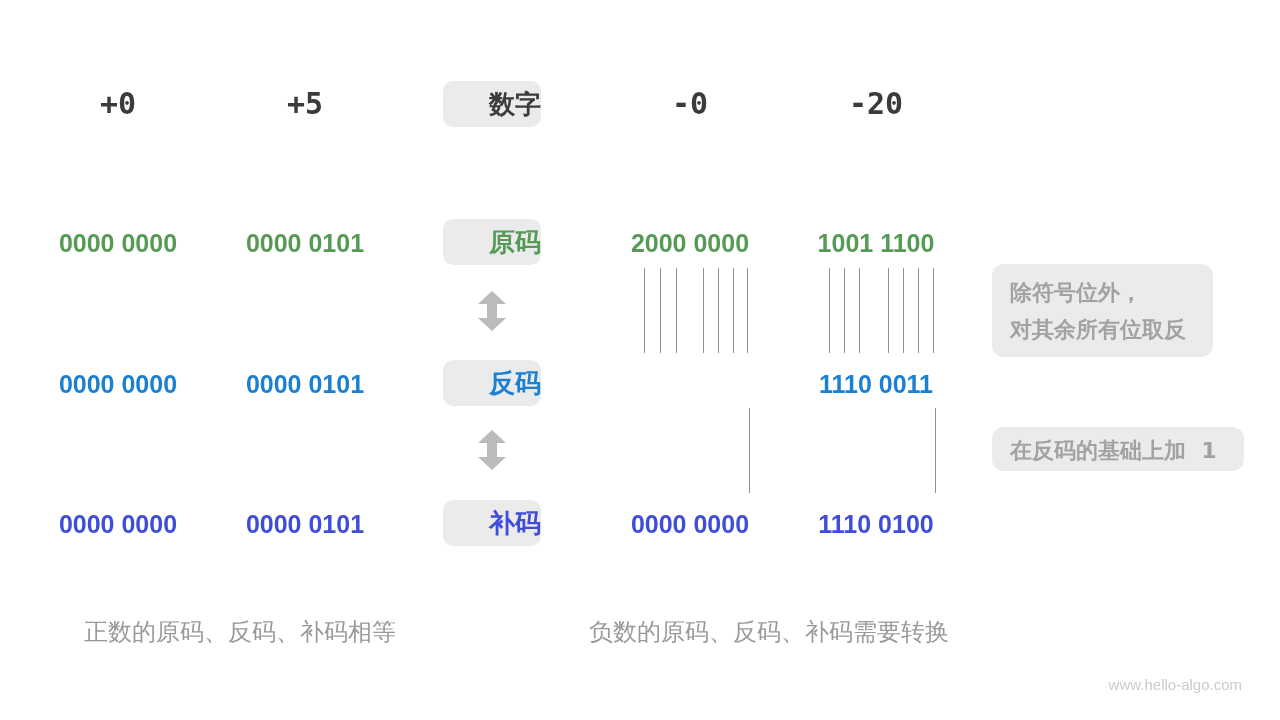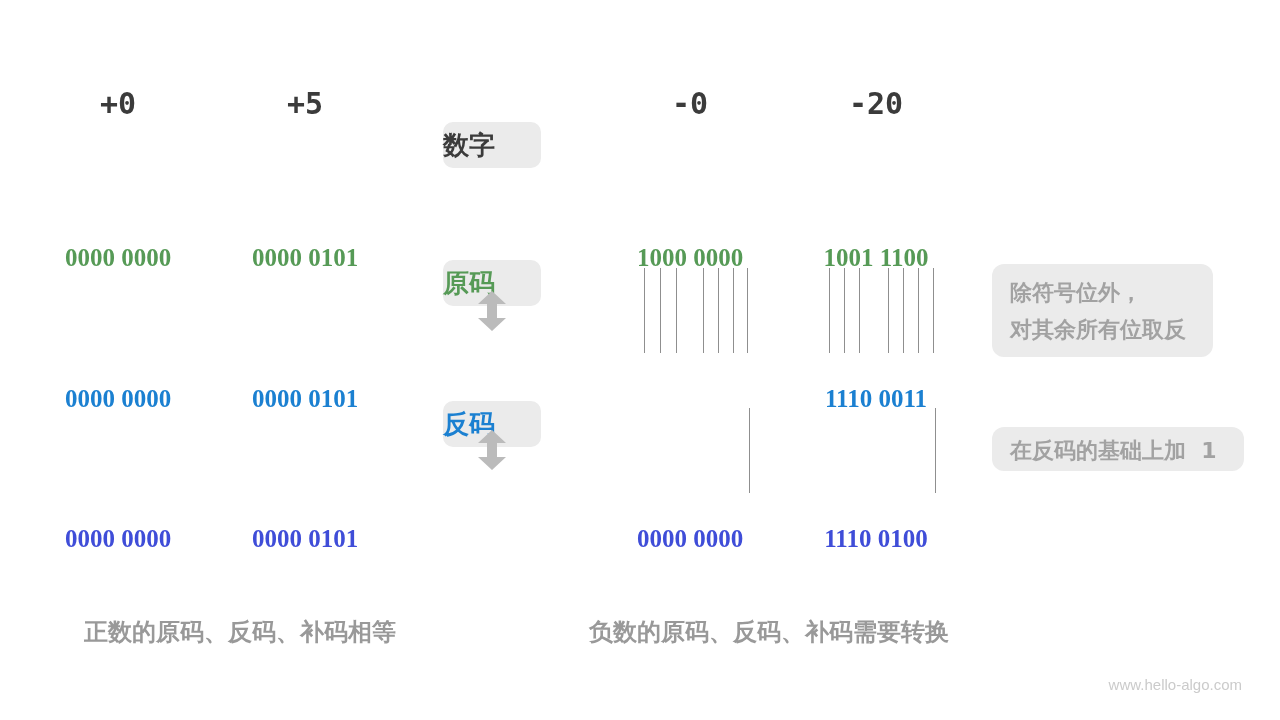--- a/index.html
+++ b/index.html
@@ -5,44 +5,44 @@
   html,body { margin:0; padding:0; background:#ffffff; }
   .stage {
     position:relative; width:1280px; height:720px; background:#ffffff;
     overflow:hidden; font-family:"DejaVu Sans", sans-serif;
   }
   .cell {
     position:absolute; width:200px; text-align:center; font-weight:bold;
     line-height:38px; height:38px; white-space:pre;
   }
   .num  { font-family:"DejaVu Sans Mono", monospace; font-size:30px; color:var(--number); }
-  .bin  { font-family:Liberation Serif, serif; font-size:25px;margin-top:15px; }
+  .bin  { font-family:Liberation Sans, sans-serif; font-size:25px; }
   .row-green  { color:var(--sign-magnitude); }
   .row-blue   { color:var(--ones-complement); }
   .row-indigo { color:var(--twos-complement); }
   .badge {
     position:absolute; left:443px; width:98px; height:46px;
-    background:var(--box-bg); border-radius:10px; text-align:left;
-    line-height:46px; font-size:26px; font-weight:bold;margin-top:41px;
+    background:var(--box-bg); border-radius:10px; text-align:right;
+    line-height:46px; font-size:26px; font-weight:bold;
   }
   .badge-number { color:var(--number); }
   .arrow { position:absolute; left:478px; }
   .tick-line { position:absolute; width:1px; background:var(--connector-line); }
   .annotation {
     position:absolute; background:var(--box-bg); border-radius:12px;
     font-weight:bold; color:var(--annotation-text); font-size:22px;
   }
   .annotation-invert { left:992px; top:264px; width:221px; height:93px; padding:10px 0 8px 18px; box-sizing:border-box; }
   .ann-line { line-height:37px; white-space:pre; }
   .annotation-addone {
     left:992px; top:427px; width:252px; height:44px; line-height:47px;
     padding-left:18px; box-sizing:border-box; white-space:pre;
   }
   .caption {
-    position:absolute; top:615px; height:34px; font-size:24px; font-weight:bold;
+    position:absolute; top:615px; height:34px; font-size:24px; font-weight:normal;
     color:var(--caption-text); text-align:center; line-height:34px;
   }
   .caption-positive { left:60px;  width:360px; }
   .caption-negative { left:583px; width:372px; }
   .watermark {
     position:absolute; right:38px; top:676px;
     font-family:Liberation Sans, sans-serif; font-size:15px; color:var(--watermark);
   }
   
   .c1 { left:18px; }  .c2 { left:205px; }  .c4 { left:590px; }  .c5 { left:776px; }
@@ -57,30 +57,31 @@
 
   <div class="cell num c1 r0">+0</div>
   <div class="cell num c2 r0">+5</div>
   <div class="badge badge-number b0">数字</div>
   <div class="cell num c4 r0">-0</div>
   <div class="cell num c5 r0">-20</div>
 
   <div class="cell bin row-green c1 r1">0000 0000</div>
   <div class="cell bin row-green c2 r1">0000 0101</div>
   <div class="badge row-green b1">原码</div>
-  <div class="cell bin row-green c4 r1">1000 0000</div>
+  <div class="cell bin row-green c4 r1">2000 0000</div>
   <div class="cell bin row-green c5 r1">1001 1100</div>
 
   <div class="cell bin row-blue c1 r2">0000 0000</div>
   <div class="cell bin row-blue c2 r2">0000 0101</div>
   <div class="badge row-blue b2">反码</div>
   <div class="cell bin row-blue c5 r2">1110 0011</div>
 
   <div class="cell bin row-indigo c1 r3">0000 0000</div>
   <div class="cell bin row-indigo c2 r3">0000 0101</div>
+  <div class="badge row-indigo b3">补码</div>
   <div class="cell bin row-indigo c4 r3">0000 0000</div>
   <div class="cell bin row-indigo c5 r3">1110 0100</div>
 
   <svg class="arrow" style="top:291px" width="28" height="40" viewBox="0 0 28 40">
     <path d="M14 0 L28 13 H19 V27 H28 L14 40 L0 27 H9 V13 H0 Z" style="fill:var(--arrow)"></path>
   </svg>
   <svg class="arrow" style="top:430px" width="28" height="40" viewBox="0 0 28 40">
     <path d="M14 0 L28 13 H19 V27 H28 L14 40 L0 27 H9 V13 H0 Z" style="fill:var(--arrow)"></path>
   </svg>
 

